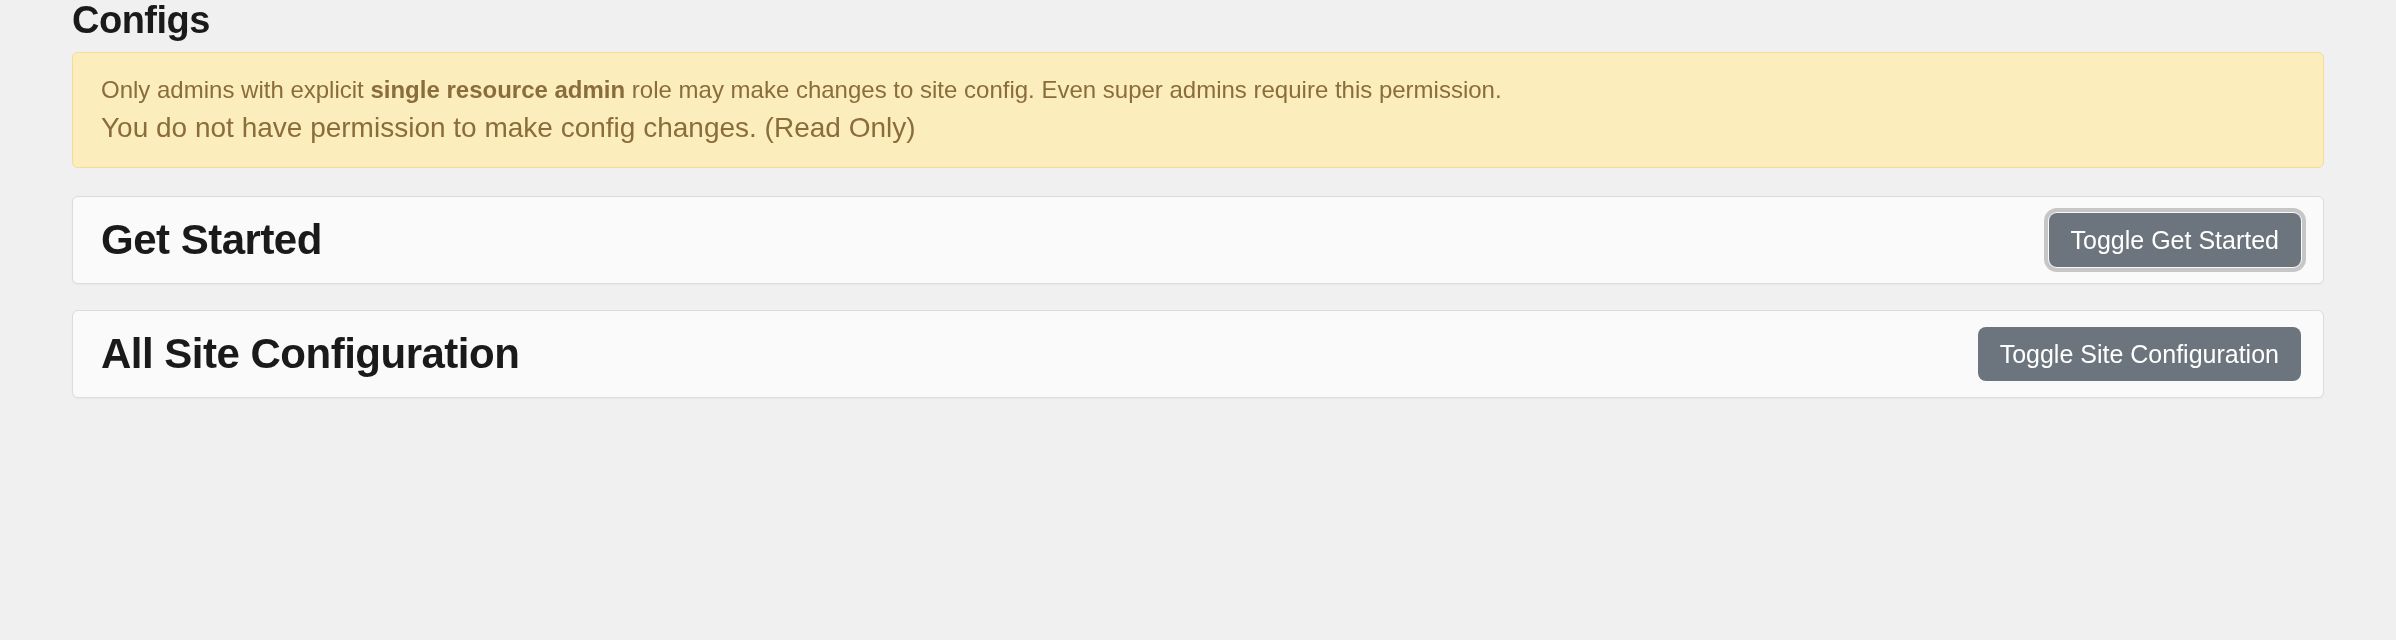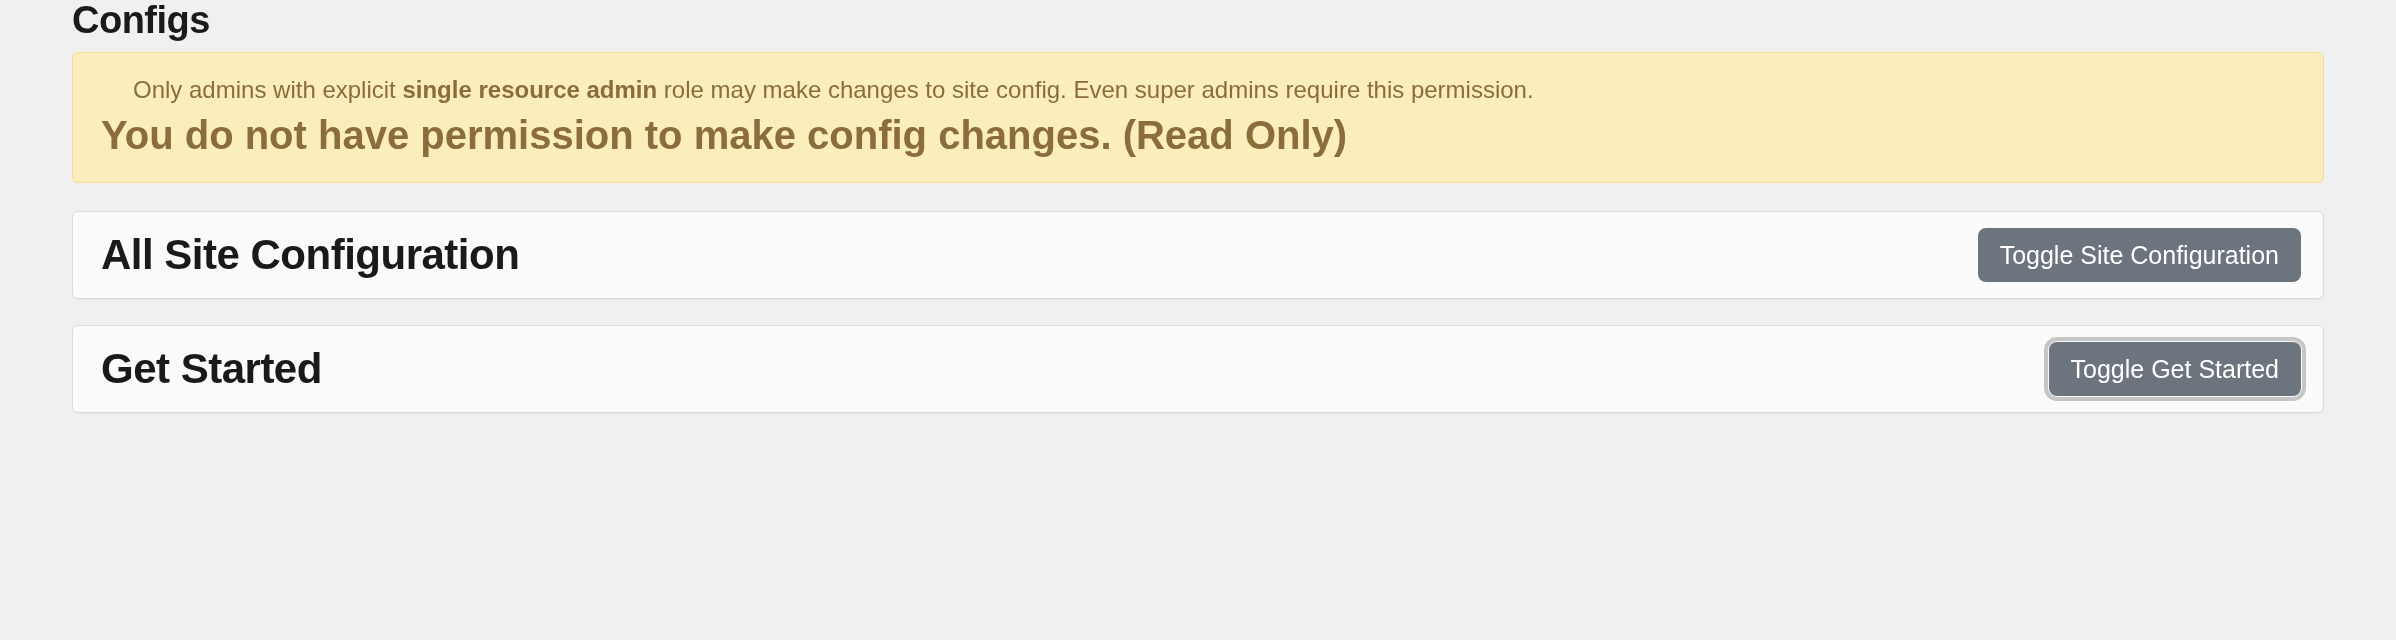--- a/index.html
+++ b/index.html
@@ -28,28 +28,27 @@
       border-radius: 6px;
       padding: 20px 28px 22px 28px;
       margin-bottom: 28px;
       color: #8a6d3b;
     }
     .alert-line1 {
       font-size: 24px;
       line-height: 1.4;
       color: #8a6d3b;
       margin-bottom: 4px;
-      margin-left: 32px;
     }
     .alert-line1 .bold-role {
       font-weight: 700;
     }
     .alert-line2 {
-      font-size: 40px;
-      font-weight: 700;
+      font-size: 28px;
+      font-weight: 400;
       color: #8a6d3b;
       line-height: 1.25;
     }
     .panel {
       background: #fafafa;
       border: 1px solid #dcdcdc;
       border-radius: 6px;
       box-shadow: 0 1px 2px rgba(0,0,0,0.04);
       margin-bottom: 26px;
       padding: 16px 22px 16px 28px;
@@ -94,23 +93,23 @@
   <h1 class="page-title">Configs</h1>
 
   <div class="alert-warning">
     <div class="alert-line1">
       <span>Only admins with explicit </span><span class="bold-role">single resource admin</span><span> role may make changes to site config. Even super admins require this permission.</span>
     </div>
     <div class="alert-line2">You do not have permission to make config changes. (Read Only)</div>
   </div>
 
   <div class="panel">
-    <div class="panel-heading">All Site Configuration</div>
-    <button class="toggle-btn">Toggle Site Configuration</button>
+    <div class="panel-heading">Get Started</div>
+    <button class="toggle-btn focused">Toggle Get Started</button>
   </div>
 
   <div class="panel">
-    <div class="panel-heading">Get Started</div>
-    <button class="toggle-btn focused">Toggle Get Started</button>
+    <div class="panel-heading">All Site Configuration</div>
+    <button class="toggle-btn">Toggle Site Configuration</button>
   </div>
 </div>
 
 <div class="spacer-right"></div>
 
 </body></html>

